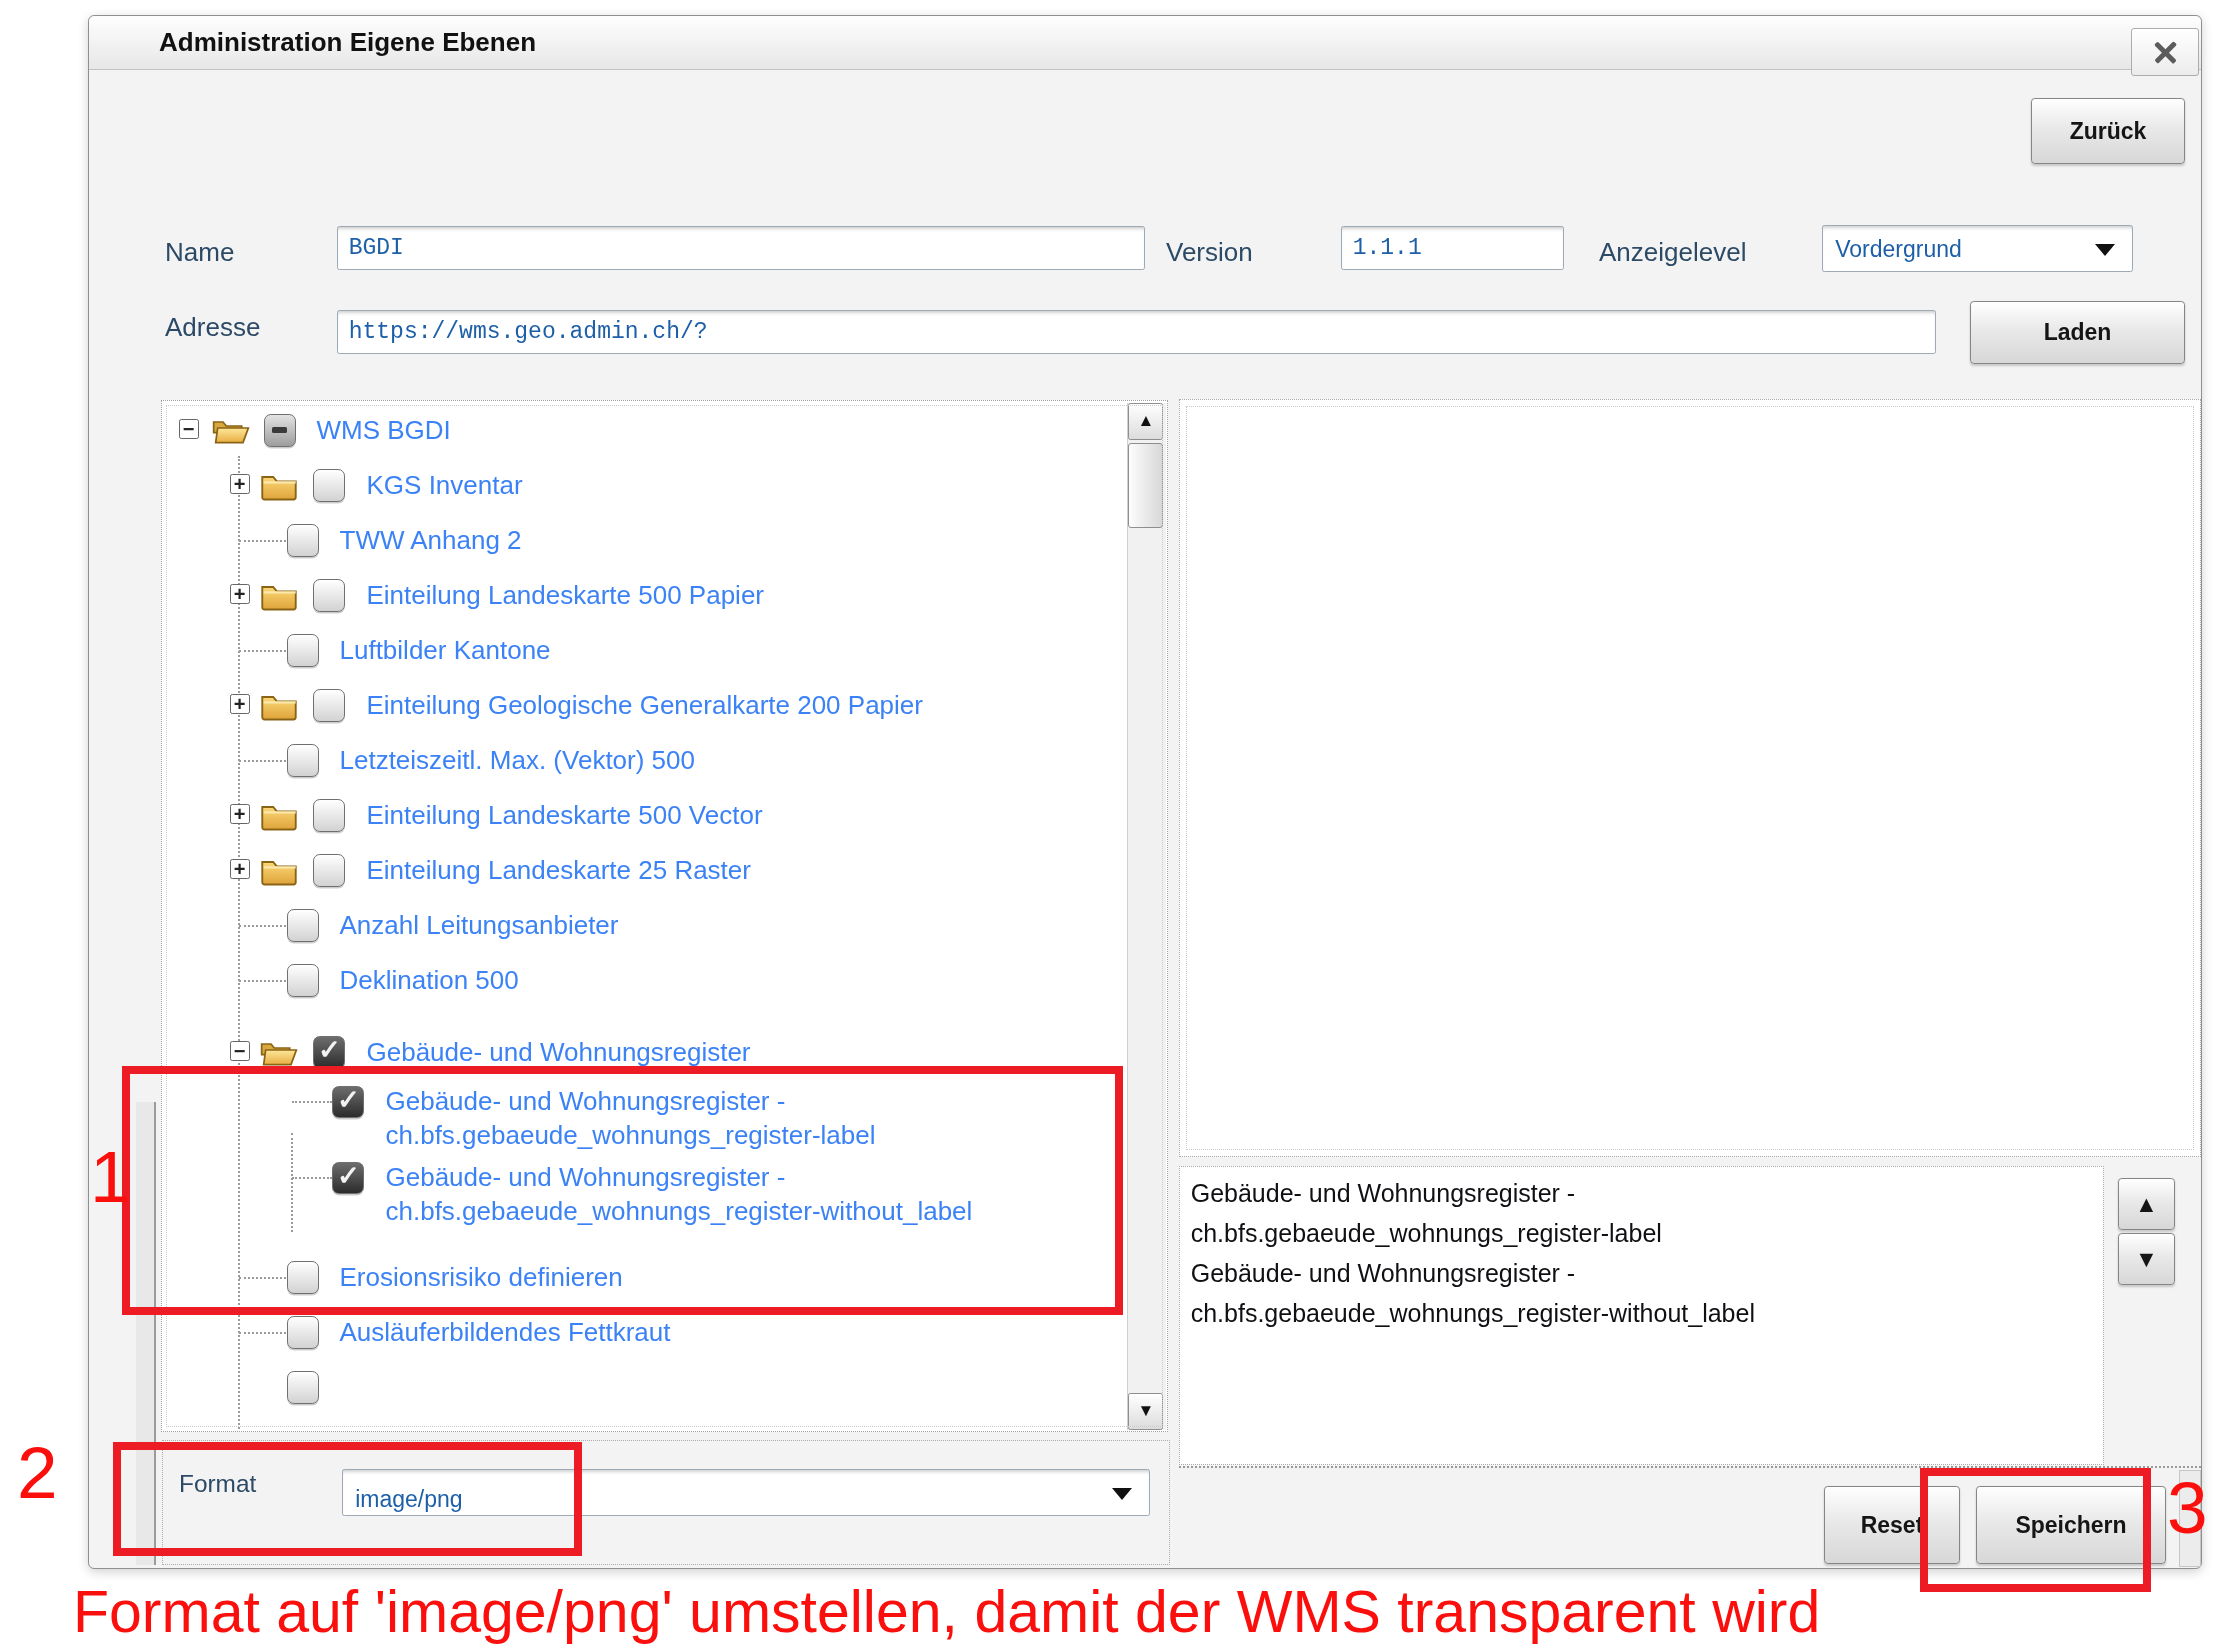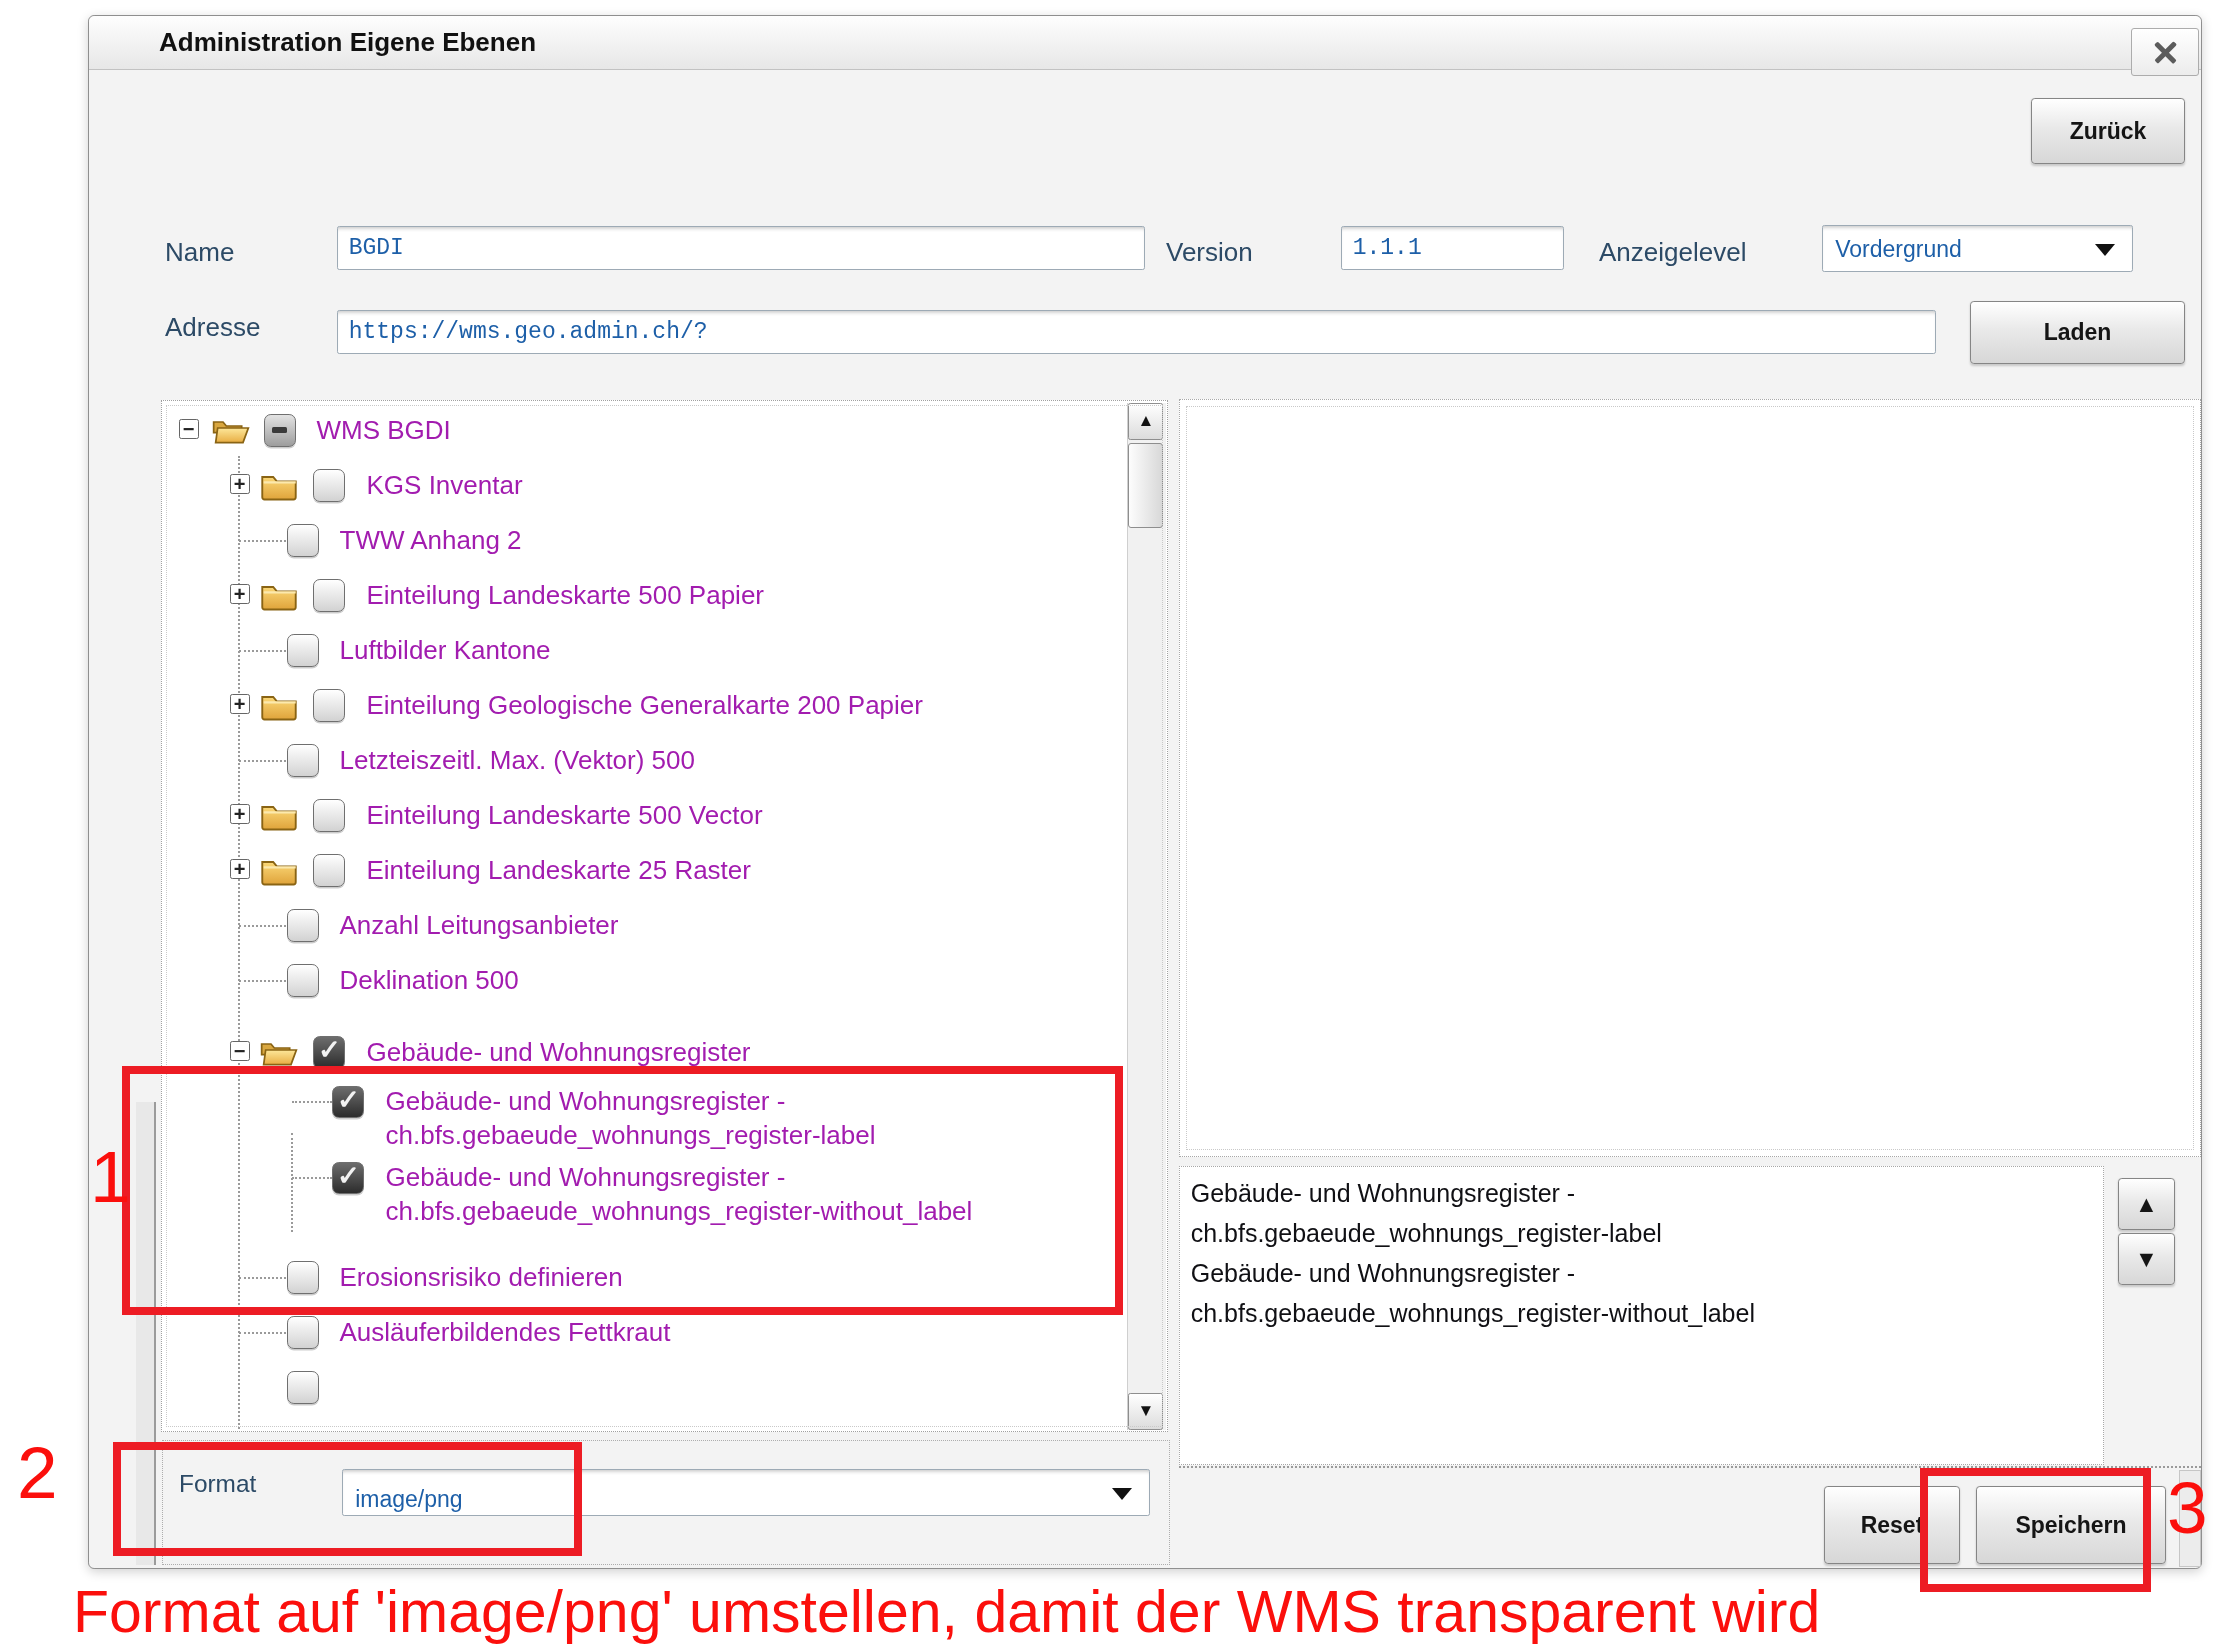--- a/index.html
+++ b/index.html
@@ -79,21 +79,21 @@
     font-size:17px;color:#111;box-sizing:border-box;
   }
   .sbtn.up{top:0;} .sbtn.down{bottom:0;}
   .sthumb{
     position:absolute;left:0.8px;top:40px;width:35px;height:85px;
     background:linear-gradient(90deg,#fdfdfd,#d8d8d8);border:0.8px solid #8e8e8e;border-radius:3px;box-sizing:border-box;
   }
   .tree-rows{position:absolute;left:1.5px;top:1.5px;right:41px;bottom:1.5px;overflow:hidden;}
   .trow{position:relative;height:55px;}
   .trow.two{height:76px;}
-  .tlabel{position:absolute;top:50%;transform:translateY(-50%);font-size:26px;color:#a21caf;white-space:nowrap;}
+  .tlabel{position:absolute;top:50%;transform:translateY(-50%);font-size:26px;color:#3b82f6;white-space:nowrap;}
   .two .tlabel{top:4.6px;transform:none;line-height:34px;}
   .cb{
     position:absolute;top:50%;margin-top:-16px;width:30.5px;height:30.5px;border:1.5px solid #6f6f6f;border-radius:6.9px;
     box-shadow:0 1.5px 0 rgba(0,0,0,.2);box-sizing:content-box;
   }
   .two .cb{top:6.1px;margin-top:0;}
   .cb.unchecked{background:linear-gradient(#ffffff,#d2d2d2);}
   .cb.checked{background:linear-gradient(#6d6d6d,#2c2c2c);}
   .cb.checked::after{content:"\2713";position:absolute;left:4.6px;top:-3px;font-size:27.4px;font-weight:bold;color:#f2f2f2;}
   .cb.partial{background:linear-gradient(#e3e3e3,#9d9d9d);}

